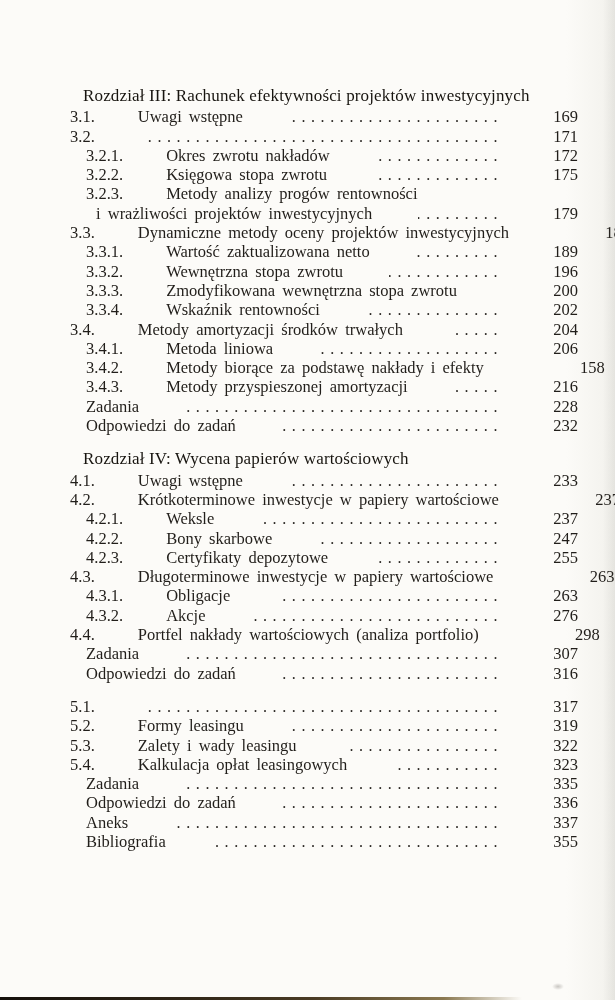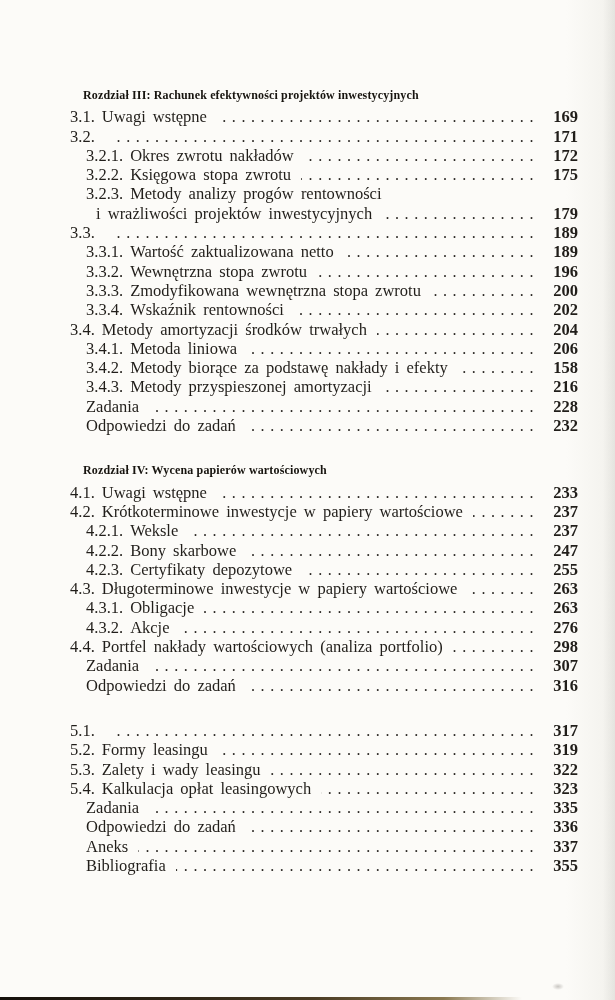--- a/index.html
+++ b/index.html
@@ -14,36 +14,37 @@
     margin: 0 auto;
     background: linear-gradient(90deg, var(--paper, #fcfbf8) 0%, var(--paper, #fcfbf8) 92%, #f2f1ec 100%);
     font-family: "Liberation Serif", "DejaVu Serif", serif;
     color: var(--ink, #211e1a);
     overflow: hidden;
   }
   .toc {
     padding: 86px 37px 0 70px;
   }
   .chapter + .chapter {
-    margin-top: 26px;
+    margin-top: 14px;
   }
   .chapter-heading {
-    font-size: 12px;
-    font-weight: bold;
+    font-size: 17px;
+    font-weight: normal;
     line-height: 19.3px;
     margin: 0 0 2px 13px;
     letter-spacing: 0.15px;
     color: #17140f;
   }
   .toc-line {
     display: flex;
     align-items: baseline;
     font-size: 16.5px;
     line-height: 19.3px;
     word-spacing: 3px;
+    gap: 36px;
   }
   .indent-0 { margin-left: 0; }
   .indent-1 { margin-left: 16px; align-items: center; }
   .indent-2 { margin-left: 26px; }
   .entry-num {
     white-space: nowrap;
     margin-right: 7px;
   }
   .entry-title {
     white-space: nowrap;
@@ -59,21 +60,20 @@
   }
   .leader::after {
     content: "......................................................................";
     letter-spacing: 5.6px;
     font-size: 16px;
   }
   .page-num {
     min-width: 30px;
     text-align: right;
     white-space: nowrap;
-    font-weight: bold;
   }
   
   .edge-strip {
     position: absolute;
     left: 0;
     bottom: 0;
     width: 522px;
     height: 3px;
     background: linear-gradient(to right,
       #15100b 0%, #2f2517 35%, #4a3b24 60%, #8a7850 85%, rgba(160,145,110,0) 100%);
@@ -131,20 +131,21 @@
           <span class="entry-num">3.2.3.</span>
           <span class="entry-title">Metody analizy progów rentowności</span>
         </div>
         <div class="toc-line indent-2">
           <span class="entry-title">i wrażliwości projektów inwestycyjnych</span>
           <span class="leader" aria-hidden="true"></span>
           <span class="page-num">179</span>
         </div>
         <div class="toc-line indent-0">
           <span class="entry-num">3.3.</span>
+          <span class="entry-title">Dynamiczne metody oceny projektów inwestycyjnych</span>
           <span class="leader" aria-hidden="true"></span>
           <span class="page-num">189</span>
         </div>
         <div class="toc-line indent-1">
           <span class="entry-num">3.3.1.</span>
           <span class="entry-title">Wartość zaktualizowana netto</span>
           <span class="leader" aria-hidden="true"></span>
           <span class="page-num">189</span>
         </div>
         <div class="toc-line indent-1">

